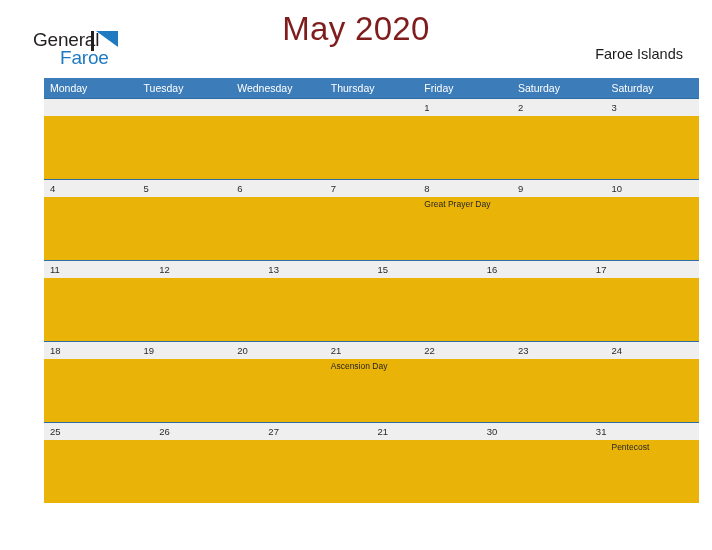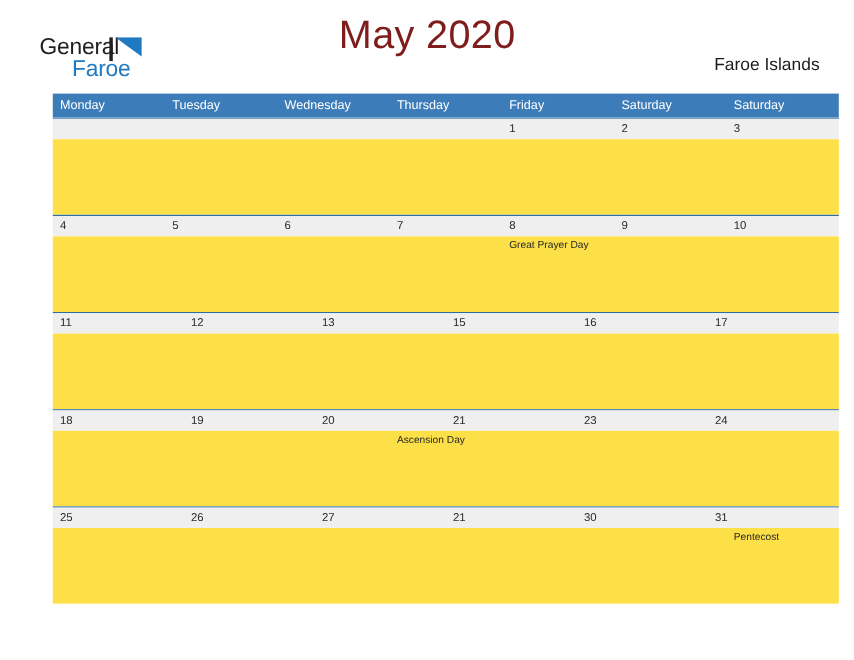--- a/index.html
+++ b/index.html
@@ -126,21 +126,21 @@
     line-height: 17px;
     color: #2b2b2b;
     padding-left: 6px;
     box-sizing: border-box;
     white-space: nowrap;
   }
 
   .event-band {
     display: flex;
     height: 63px;
-    background: #fde047;
+    background: #eab308;
   }
   .event-band .event-cell {
     flex: 1 1 0;
     font-size: 8.5px;
     line-height: 11px;
     color: #262626;
     padding: 2px 4px 0 6px;
     box-sizing: border-box;
     word-wrap: break-word;
   }
@@ -238,20 +238,21 @@
       <div class="event-cell"></div>
     </div>
   </div>
 
   <div class="week-row">
     <div class="day-band">
       <div class="day-cell">18</div>
       <div class="day-cell">19</div>
       <div class="day-cell">20</div>
       <div class="day-cell">21</div>
+      <div class="day-cell">22</div>
       <div class="day-cell">23</div>
       <div class="day-cell">24</div>
     </div>
     <div class="event-band">
       <div class="event-cell"></div>
       <div class="event-cell"></div>
       <div class="event-cell"></div>
       <div class="event-cell">Ascension Day</div>
       <div class="event-cell"></div>
       <div class="event-cell"></div>

